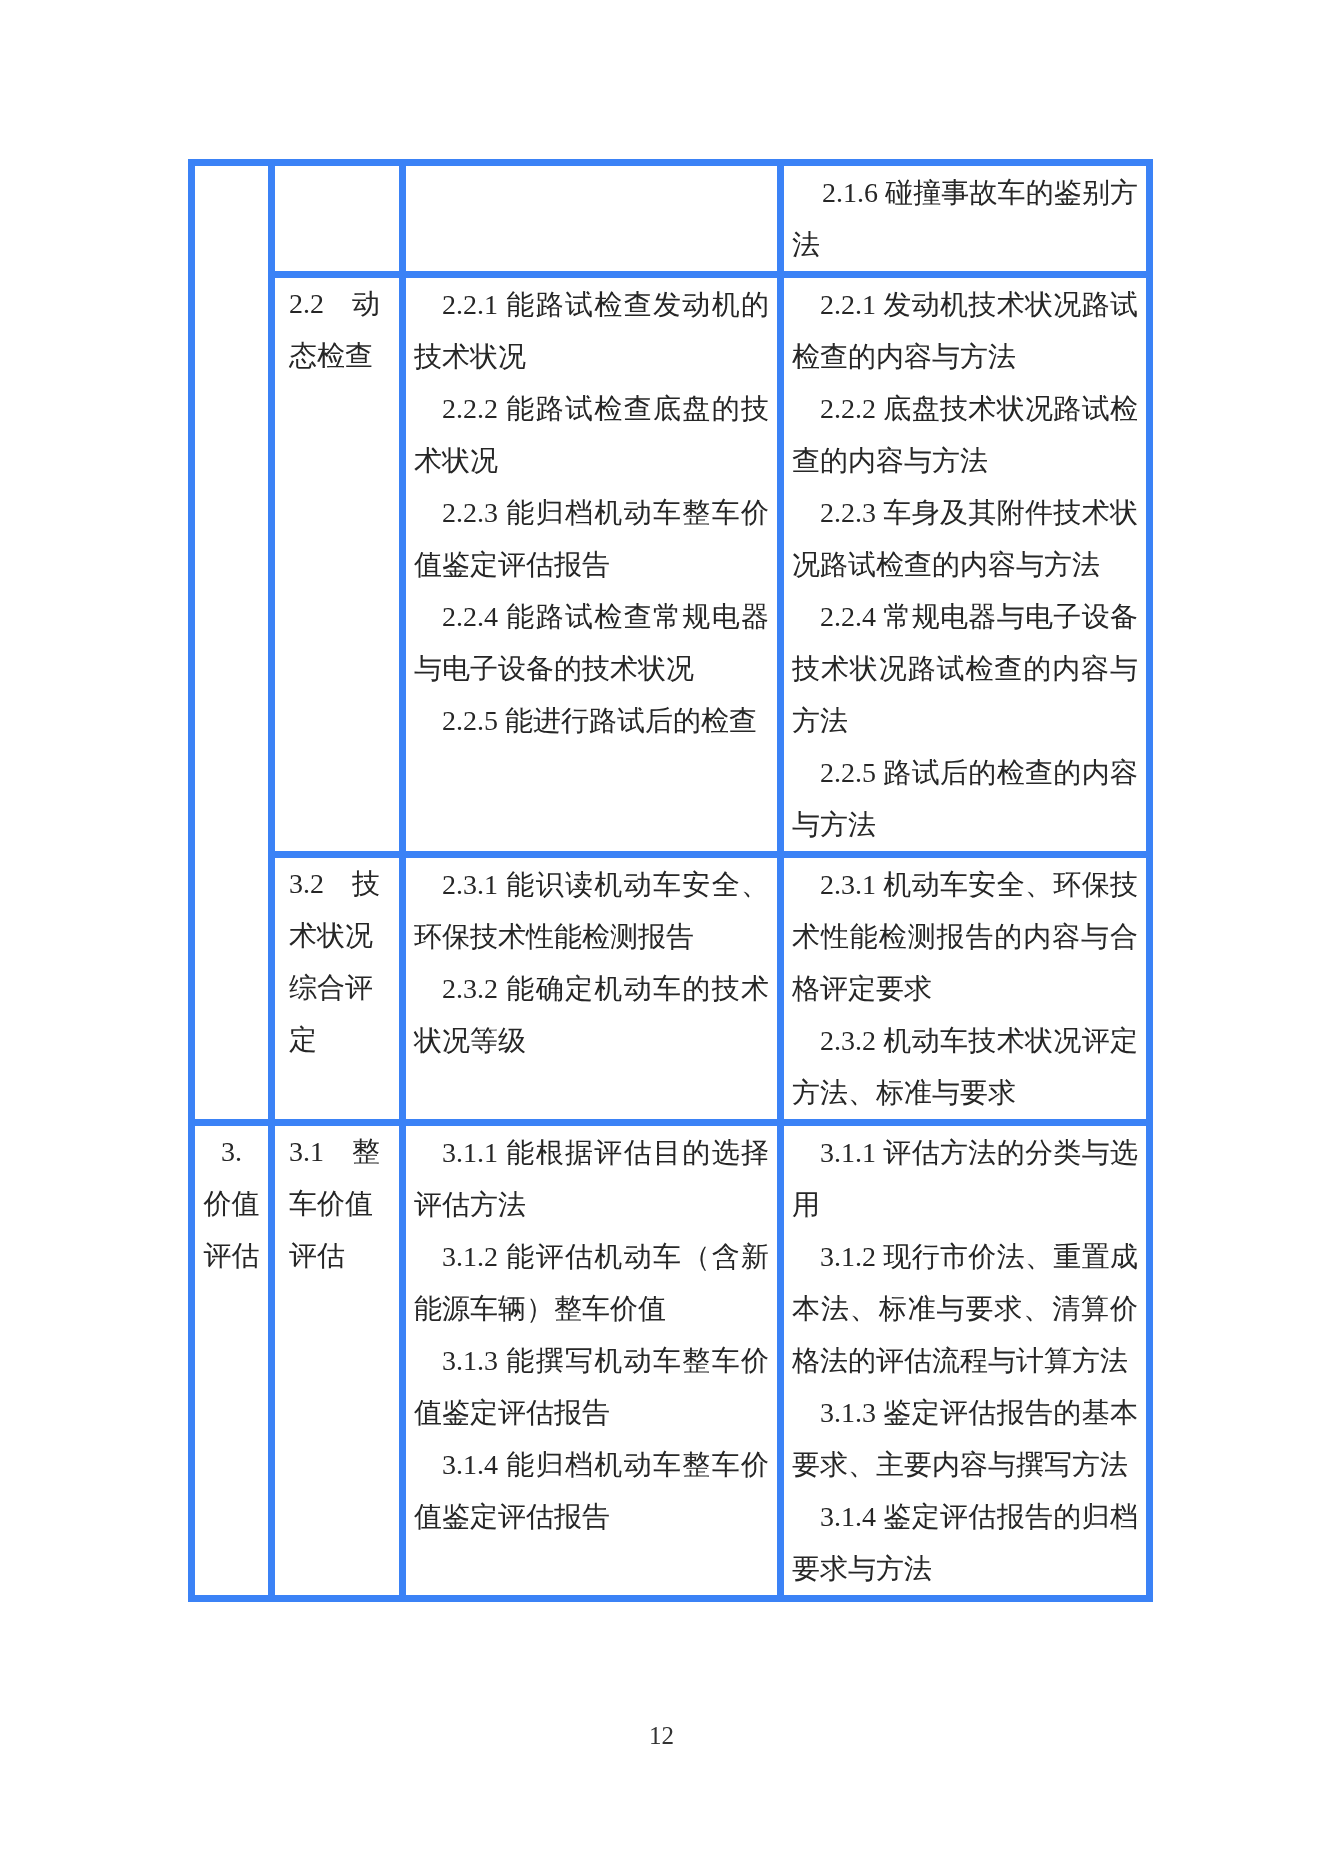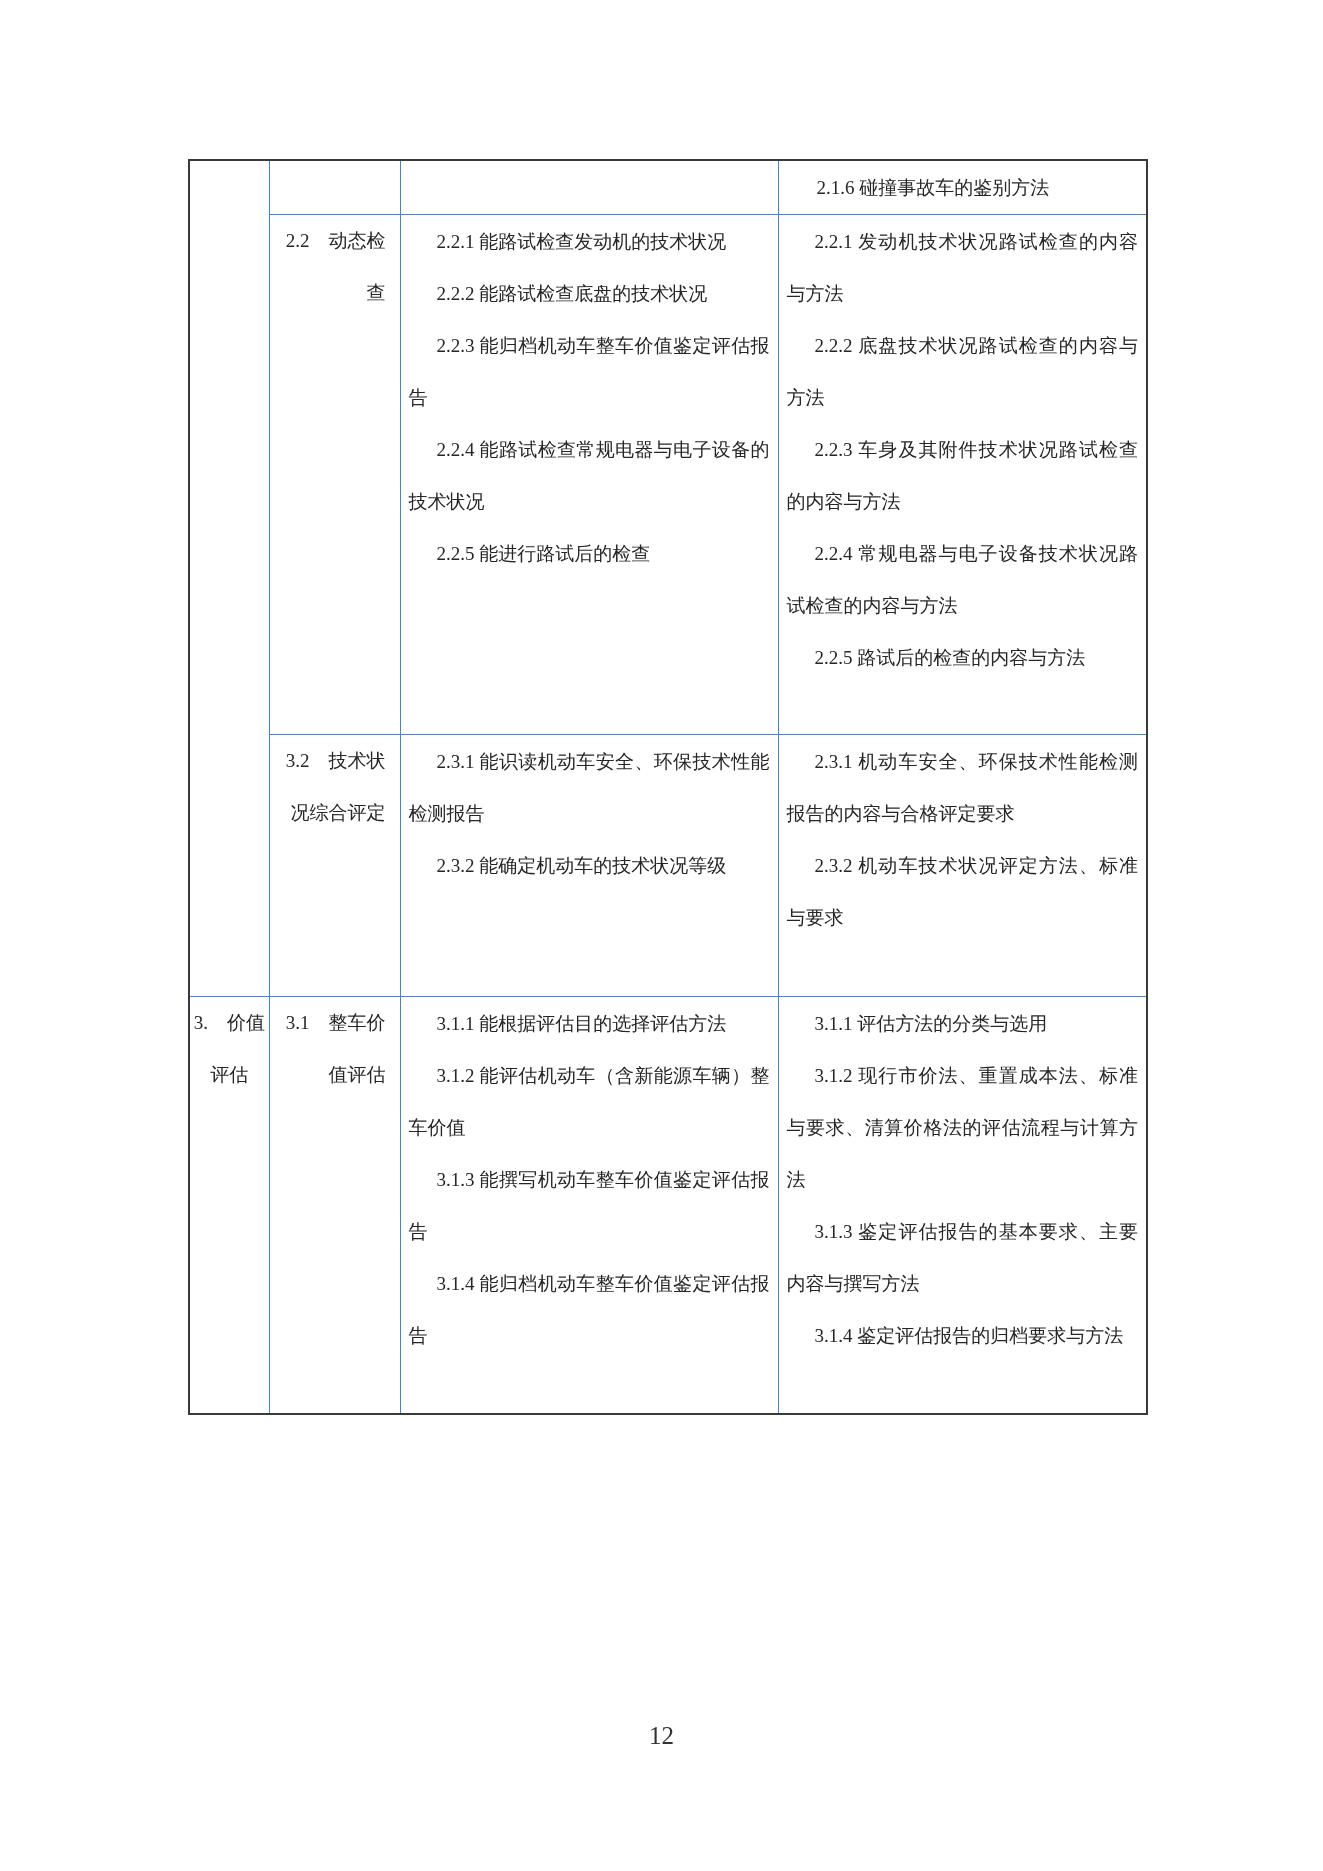--- a/index.html
+++ b/index.html
@@ -19,37 +19,37 @@
   table.std-table {
     position: absolute;
     left: 188px;
     top: 159px;
     width: 958px;
     border-collapse: collapse;
     table-layout: fixed;
     border: 2px solid #3a3a3a;
   }
   table.std-table td {
-    border: 1px solid #3b82f6;
+    border: 7px solid #3b82f6;
     vertical-align: top;
-    font-size: 19px;
+    font-size: 28px;
     line-height: 52px;
     overflow: hidden;
   }
   col.c1 { width: 80px; }
   col.c2 { width: 131px; }
   col.c3 { width: 378px; }
   col.c4 { width: 369px; }
   tr.r1 { height: 54px; }
   tr.r2 { height: 520px; }
   tr.r3 { height: 262px; }
   tr.r4 { height: 417px; }
   td.label-cell {
     vertical-align: middle;
-    text-align: right;
+    text-align: left;
     padding: 0 14px;
   }
   td.section-cell {
     vertical-align: middle;
     text-align: center;
     padding: 0 1px;
   }
   td.content-cell {
     padding: 1px 8px 0 8px;
     text-align: justify;

